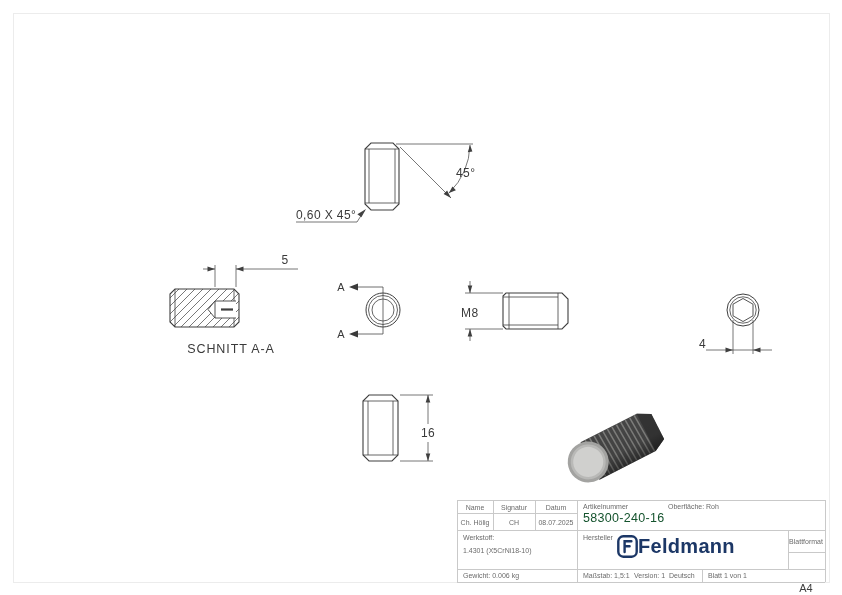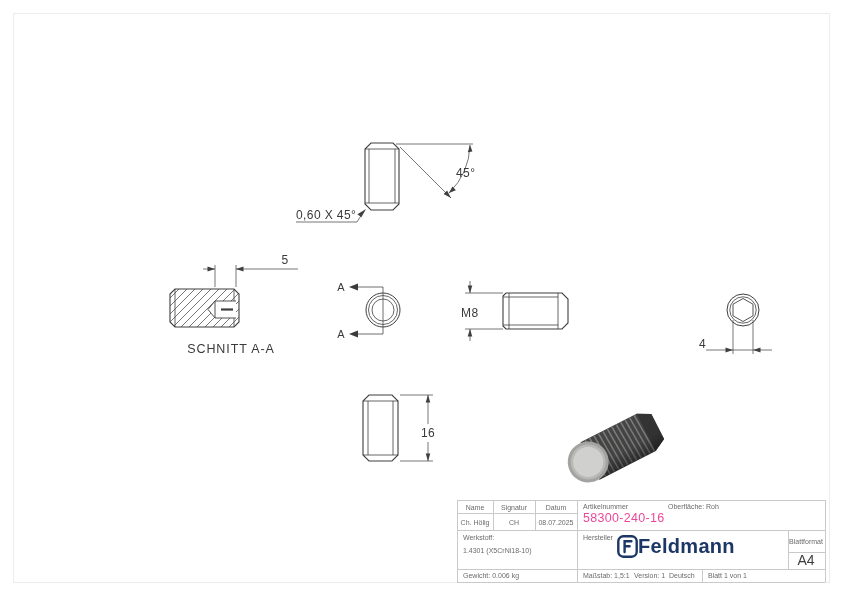--- a/index.html
+++ b/index.html
@@ -21,22 +21,22 @@
   .dimtxt-sm{font-size:11px;letter-spacing:0.3px;}
   .sectxt{font-size:12.5px;letter-spacing:0.9px;}
 
   
   .tblock{position:absolute;left:457px;top:500px;width:368px;height:82px;}
   .tb-line{position:absolute;background:#c9c9c9;}
   .tb-h{height:1px;}
   .tb-v{width:1px;}
   .tb-txt{position:absolute;color:#6b6b6b;font-size:7px;white-space:nowrap;}
   .tb-center{transform:translate(-50%,-50%);}
-  .tb-big{font-size:12.5px;color:#ec4899;letter-spacing:0.3px;text-align:right;}
-  .tb-a4{font-size:14px;color:#3d3d3d;}
+  .tb-big{font-size:12.5px;color:#14532d;letter-spacing:0.3px;text-align:right;}
+  .tb-a4{font-size:11px;color:#3d3d3d;margin-top:28px;}
   .brand-row{position:absolute;left:160px;top:35px;display:flex;align-items:center;}
   .brand-name{
     font-size:20px;font-weight:bold;color:#1c3766;letter-spacing:0.3px;
   }
 </style>
 </head>
 <body>
 
 <div class="page-frame"></div>
 

